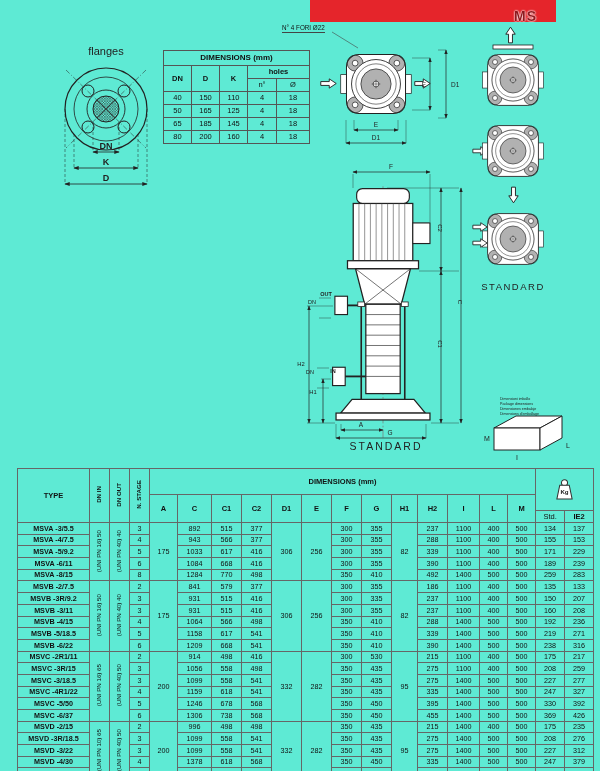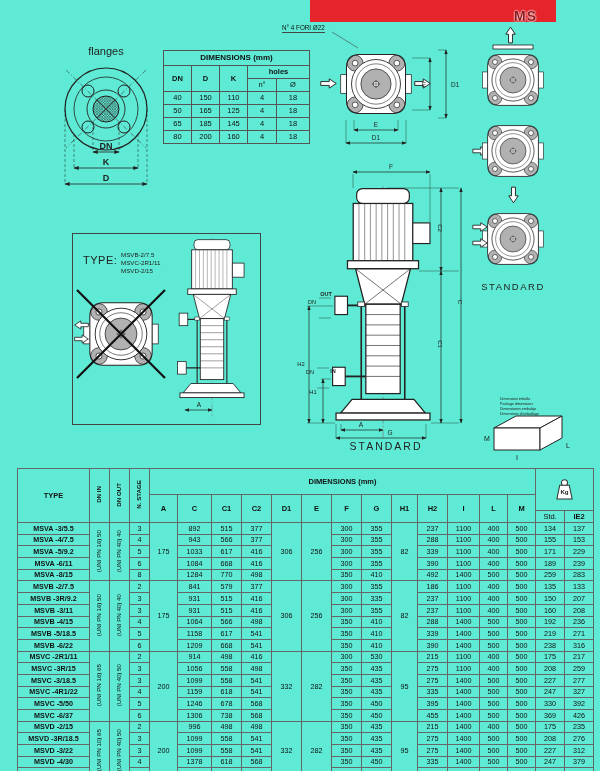--- a/index.html
+++ b/index.html
@@ -222,39 +222,20 @@
       <use href="#oarrow" x="0" y="0" width="18" height="11"></use>
     </g>
     <use href="#topview" x="10" y="184" width="62" height="62"></use>
     <g>
       <use href="#oarrow" x="0" y="198" width="16" height="10"></use>
       <use href="#oarrow" x="0" y="214" width="16" height="10"></use>
     </g>
   </svg>
   <div class="abs std1">STANDARD</div>
 
-  <div class="abs typebox">
-    <svg width="185" height="188" viewBox="0 0 185 188">
-      <text x="10" y="30" font-size="11" letter-spacing="0.5">TYPE:</text>
-      <text x="48" y="23" font-size="6.2">MSVB-2/7.5</text>
-      <text x="48" y="31" font-size="6.2">MSVC-2R1/11</text>
-      <text x="48" y="39" font-size="6.2">MSVD-2/15</text>
-      <use href="#topview" x="10" y="62" width="76" height="76"></use>
-      <path d="M4,56 L92,144 M92,56 L4,144" stroke="#111" stroke-width="2.2" fill="none"></path>
-      <g>
-        <g transform="translate(16,86) scale(-1,1)">
-            <use href="#oarrow" x="0" y="0" width="15" height="10"></use>
-          </g>
-        <use href="#oarrow" x="1" y="100" width="15" height="10"></use>
-      </g>
-      <use href="#pump" x="96" y="4" width="86" height="180"></use>
-      <line x1="112" y1="176" x2="139" y2="176" stroke="#222" stroke-width="0.7" marker-start="url(#ah)" marker-end="url(#ah)"></line>
-      <text x="126" y="173" font-size="6.5" text-anchor="middle">A</text>
-    </svg>
-  </div>
 
   <svg class="abs" style="left:295px;top:142px" width="180" height="298" viewBox="0 0 180 298">
     <use href="#pump" x="25" y="44" width="126" height="264"></use>
     <g stroke="#222" stroke-width="0.7" fill="none">
       <line x1="58" y1="30" x2="135" y2="30" marker-start="url(#ah)" marker-end="url(#ah)"></line>
       <path d="M58,32 V46 M135,32 V80" stroke-width="0.4"></path>
       <line x1="146" y1="46" x2="146" y2="129" marker-start="url(#ah)" marker-end="url(#ah)"></line>
       <line x1="146" y1="129" x2="146" y2="281" marker-start="url(#ah)" marker-end="url(#ah)"></line>
       <line x1="166" y1="46" x2="166" y2="281" marker-start="url(#ah)" marker-end="url(#ah)"></line>
       <path d="M92,46 H164 M124,129 H164 M136,281 H164" stroke-width="0.4"></path>

